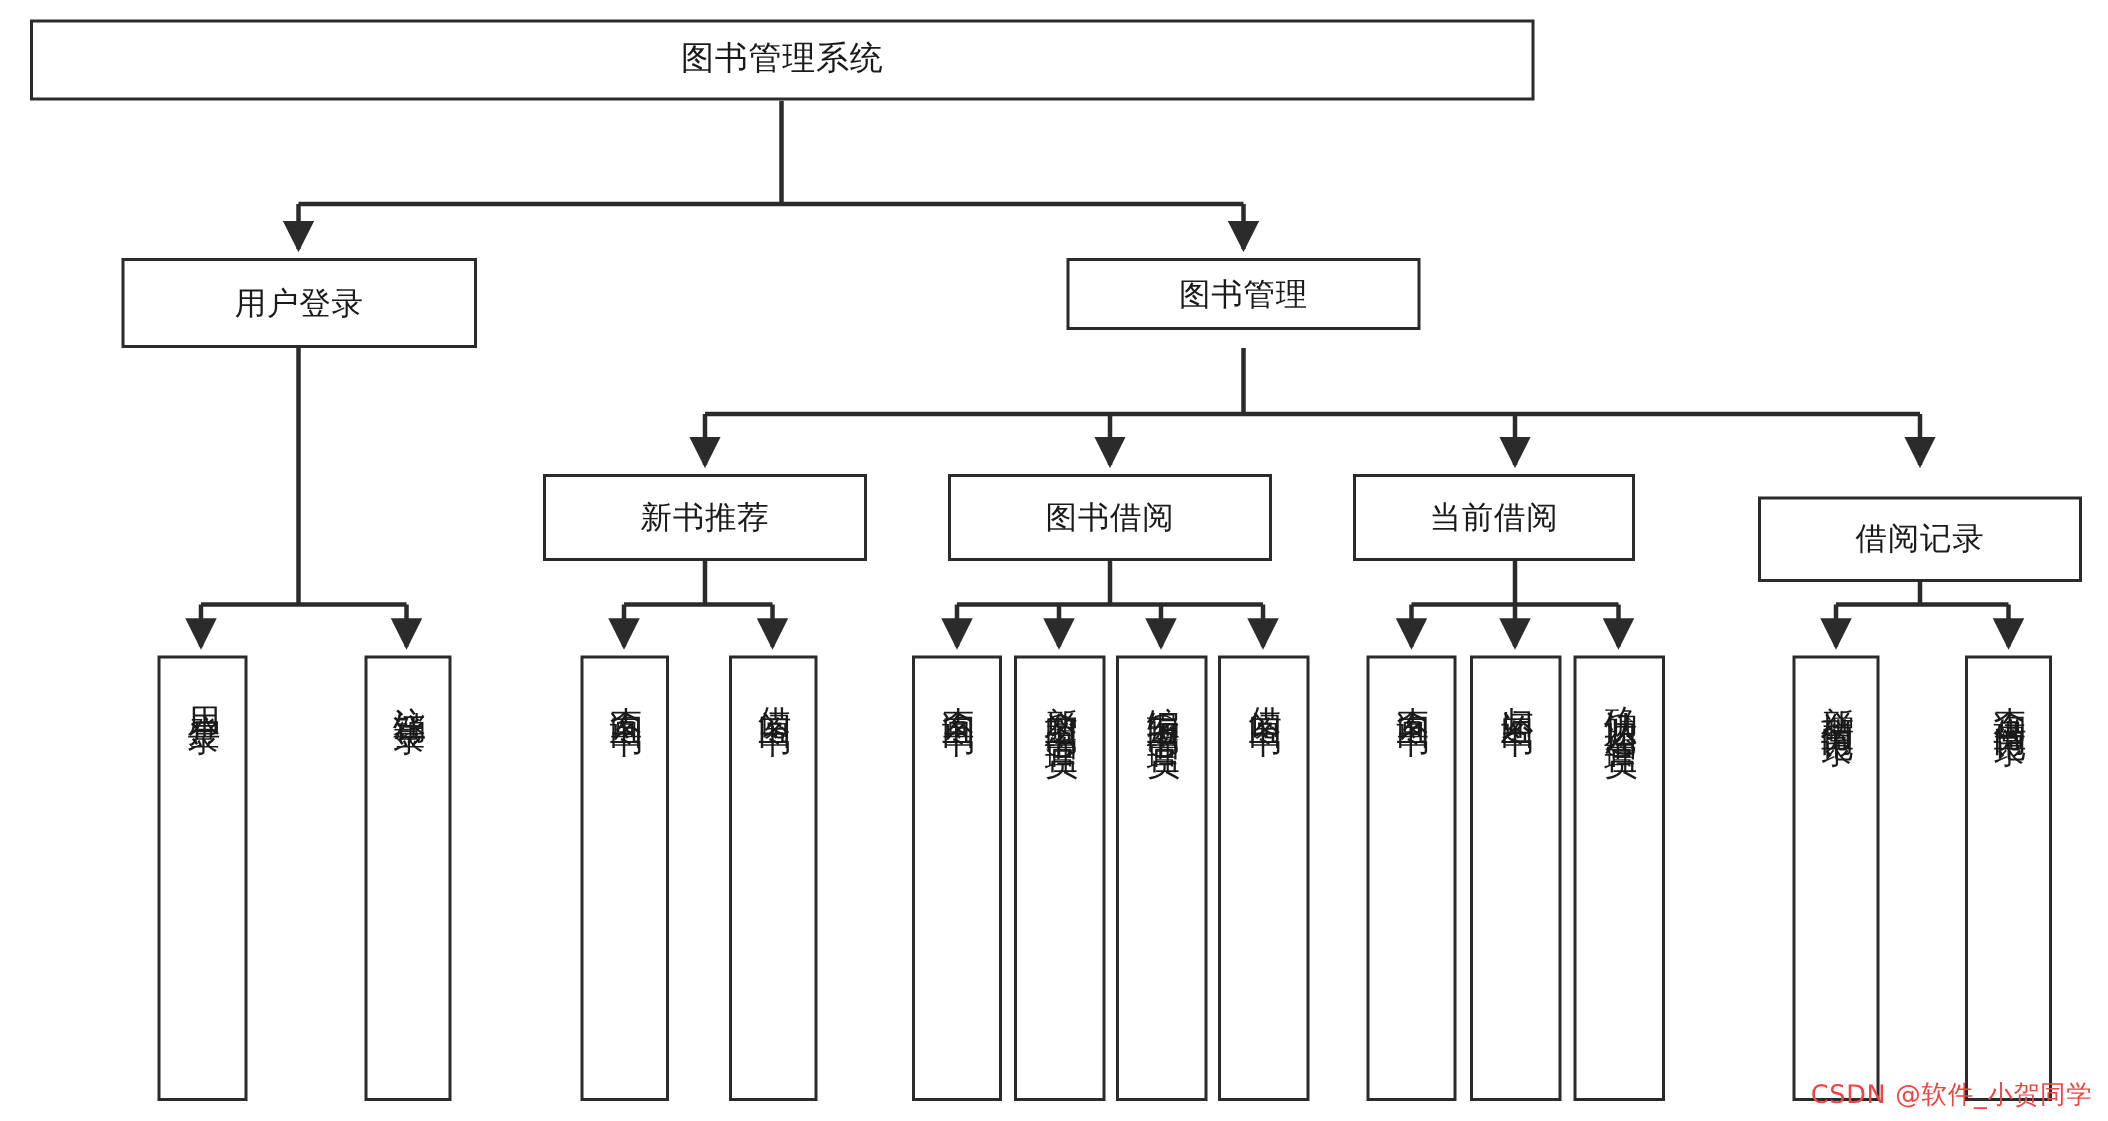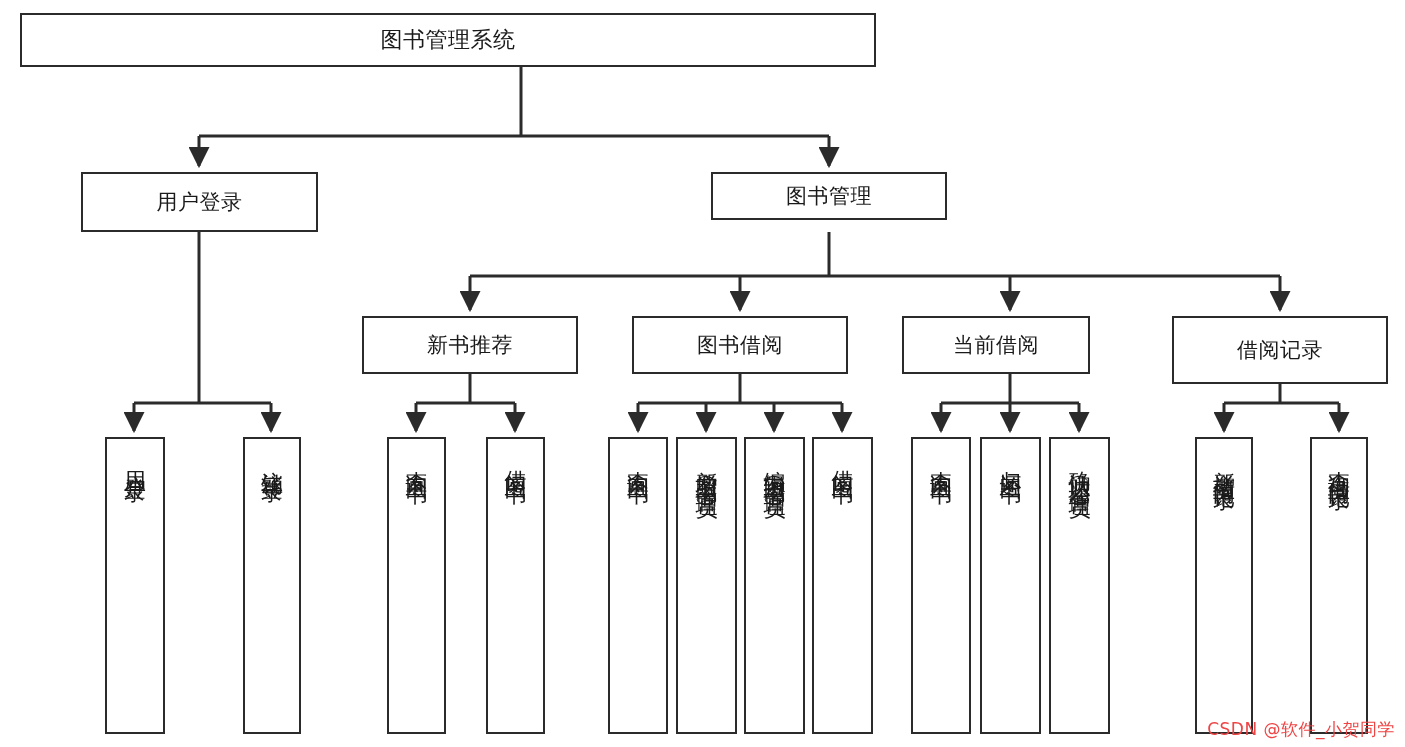--- a/index.html
+++ b/index.html
@@ -122,41 +122,41 @@
       <path d="M 1010 403 L 1010 431" marker-end="url(#arrow)"></path>
       <path d="M 1079 403 L 1079 431" marker-end="url(#arrow)"></path>
 
       <path d="M 1280 374 L 1280 403"></path>
       <path d="M 1224 403 L 1339 403"></path>
       <path d="M 1224 403 L 1224 431" marker-end="url(#arrow)"></path>
       <path d="M 1339 403 L 1339 431" marker-end="url(#arrow)"></path>
     </g>
   </svg>
 
-  <div class="node horiz root" id="n-root" style="left: 20px; top: 13px; width: 856px; height: 54px;">
+  <div class="node horiz root" id="n-root" style="left: 20px; top: 13px; width: 1003px; height: 54px;">
     <span class="label">图书管理系统</span>
   </div>
 
   <div class="node horiz" id="n-l1-0" style="left: 81px; top: 172px; width: 237px; height: 60px;">
     <span class="label">用户登录</span>
   </div>
   <div class="node horiz" id="n-l1-1" style="left: 711px; top: 172px; width: 236px; height: 48px;">
     <span class="label">图书管理</span>
   </div>
 
   <div class="node horiz" id="n-l2-0" style="left: 362px; top: 316px; width: 216px; height: 58px;">
     <span class="label">新书推荐</span>
   </div>
   <div class="node horiz" id="n-l2-1" style="left: 632px; top: 316px; width: 216px; height: 58px;">
     <span class="label">图书借阅</span>
   </div>
   <div class="node horiz" id="n-l2-2" style="left: 902px; top: 316px; width: 188px; height: 58px; font-family: Liberation Serif, serif;">
     <span class="label">当前借阅</span>
   </div>
-  <div class="node horiz" id="n-l2-3" style="left: 1172px; top: 316px; width: 216px; height: 68px;">
+  <div class="node horiz" id="n-l2-3" style="left: 1172px; top: 331px; width: 216px; height: 57px;">
     <span class="label">借阅记录</span>
   </div>
 
   <div class="node vert" id="n-lf-0" style="left: 105px; top: 437px; width: 60px; height: 297px;">
     <span class="label">用户登录</span>
   </div>
   <div class="node vert" id="n-lf-1" style="left: 243px; top: 437px; width: 58px; height: 297px;">
     <span class="label">注销登录</span>
   </div>
   <div class="node vert" id="n-lf-2" style="left: 387px; top: 437px; width: 59px; height: 297px;">

